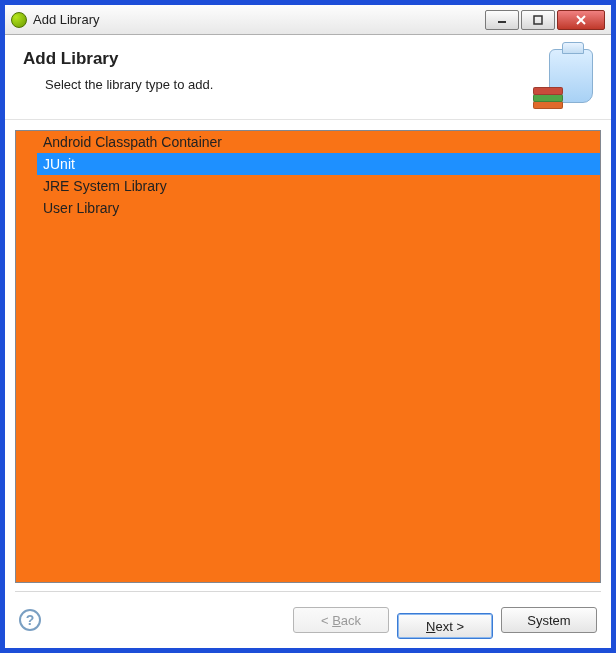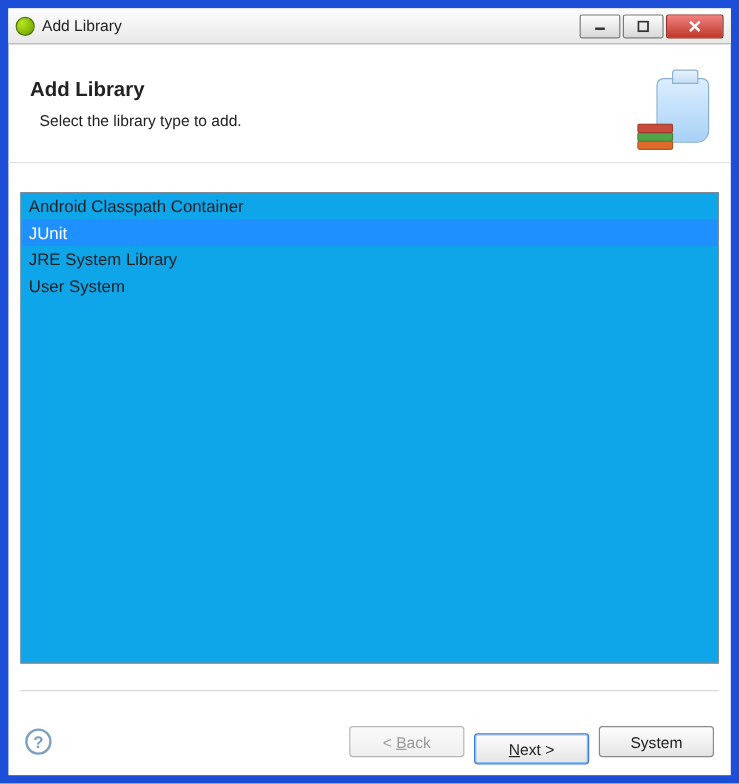--- a/index.html
+++ b/index.html
@@ -1,37 +1,37 @@
 <!DOCTYPE html>
 <html><head>
 <meta charset="utf-8">
 <style>
   * { box-sizing: border-box; }
   html, body { margin:0; padding:0; font-family: "Segoe UI", Tahoma, sans-serif; font-size:13px; color:#222; }
-  .window { width:616px; height:653px; background:#fff; border:7px solid #1d4ed8; display:flex; flex-direction:column; box-shadow:0 0 4px rgba(0,0,0,0.3);gap:14px; }
+  .window { width:616px; height:653px; background:#fff; border:5px solid #1d4ed8; display:flex; flex-direction:column; box-shadow:0 0 4px rgba(0,0,0,0.3); }
   .titlebar { height:30px; background:linear-gradient(#fdfdfd,#e8e8e8); border-bottom:1px solid #b0b0b0; display:flex; align-items:center; padding:0 6px; }
   .titlebar .app-icon { width:16px; height:16px; border-radius:50%; background:radial-gradient(circle at 30% 30%, #b5e61d, #6a9a00); border:1px solid #4f7300; margin-right:6px; flex-shrink:0; }
   .titlebar .title { flex:1; font-size:13px; color:#222; }
   .win-buttons { display:flex; gap:2px; }
   .win-btn { width:34px; height:20px; border:1px solid #7a7a7a; border-radius:2px; background:linear-gradient(#fdfdfd,#d8d8d8); display:flex; align-items:center; justify-content:center; font-size:11px; color:#333; }
   .win-btn.close { width:48px; background:linear-gradient(#f08080,#c0392b); border-color:#8b2a20; color:#fff; font-weight:bold; }
   .header { display:flex; align-items:flex-start; padding:14px 18px 10px 18px; border-bottom:1px solid #e3e3e3; }
   .header-text { flex:1; }
   .header-title { font-size:17px; font-weight:bold; margin:0 0 8px 0; }
-  .header-sub { font-size:13px; margin:0 0 4px 8px; }
+  .header-sub { font-size:13px; margin:0 0 4px 22px; }
   .header-icon { width:60px; height:60px; position:relative; }
   .bottle { position:absolute; right:0; top:0; width:44px; height:54px; background:linear-gradient(#dbeeff,#a8d1f5); border:1px solid #89b0d2; border-radius:6px 6px 10px 10px; }
   .bottle::before { content:""; position:absolute; top:-8px; left:12px; width:20px; height:10px; background:linear-gradient(#e8f3ff,#c3ddf3); border:1px solid #89b0d2; border-radius:3px 3px 0 0; }
   .books { position:absolute; left:0; bottom:0; width:32px; height:24px; }
   .book { position:absolute; left:0; width:30px; height:8px; border-radius:2px; border:1px solid rgba(0,0,0,0.2); }
   .book.b1 { bottom:0; background:#e06a2b; }
   .book.b2 { bottom:7px; background:#52a447; }
   .book.b3 { bottom:14px; background:#c94b3b; }
   .content { flex:1; padding:10px 10px 8px 10px; display:flex; }
-  .listbox { flex:1; border:1px solid #828790; background:#0ea5e9; overflow:auto; }
+  .listbox { flex:1; border:1px solid #828790; background:#f97316; overflow:auto;padding-left:21px; }
   .list-item { padding:1px 6px; font-size:14px; line-height:20px; cursor:default; user-select:none; white-space:nowrap; }
   .list-item.selected { background:#1e90ff; color:#fff; }
   .sep { height:1px; background:#d8d8d8; margin:0 10px; }
   .footer { height:56px; display:flex; align-items:center; padding:0 14px; gap:8px; }
   .help { width:22px; height:22px; border:2px solid #7a9fc2; color:#7a9fc2; border-radius:50%; display:flex; align-items:center; justify-content:center; font-size:14px; font-weight:bold; background:#fff; }
   .spacer { flex:1; }
   .btn { width:96px; height:26px; border:1px solid #8a8a8a; border-radius:3px; background:linear-gradient(#fdfdfd,#e5e5e5); font-size:13px; display:flex; align-items:center; justify-content:center; color:#222; }
   .btn.disabled { color:#9a9a9a; border-color:#b6b6b6; background:linear-gradient(#fafafa,#efefef); }
   .btn.default { border-color:#3a7bd5; box-shadow:0 0 0 1px #8bb8ef inset;margin-top:12px; }
   .mn { text-decoration:underline; }
@@ -77,21 +77,21 @@
           <div class="book b3"></div>
         </div>
     </div>
   </div>
 
   <div class="content">
     <div class="listbox" id="listbox">
         <div class="list-item">Android Classpath Container</div>
         <div class="list-item selected">JUnit</div>
         <div class="list-item">JRE System Library</div>
-        <div class="list-item">User System</div>
+        <div class="list-item">User Library</div>
       </div>
   </div>
 
   <div class="sep"></div>
 
   <div class="footer">
     <div class="help">
       <span>?</span>
     </div>
     <div class="spacer"></div>

